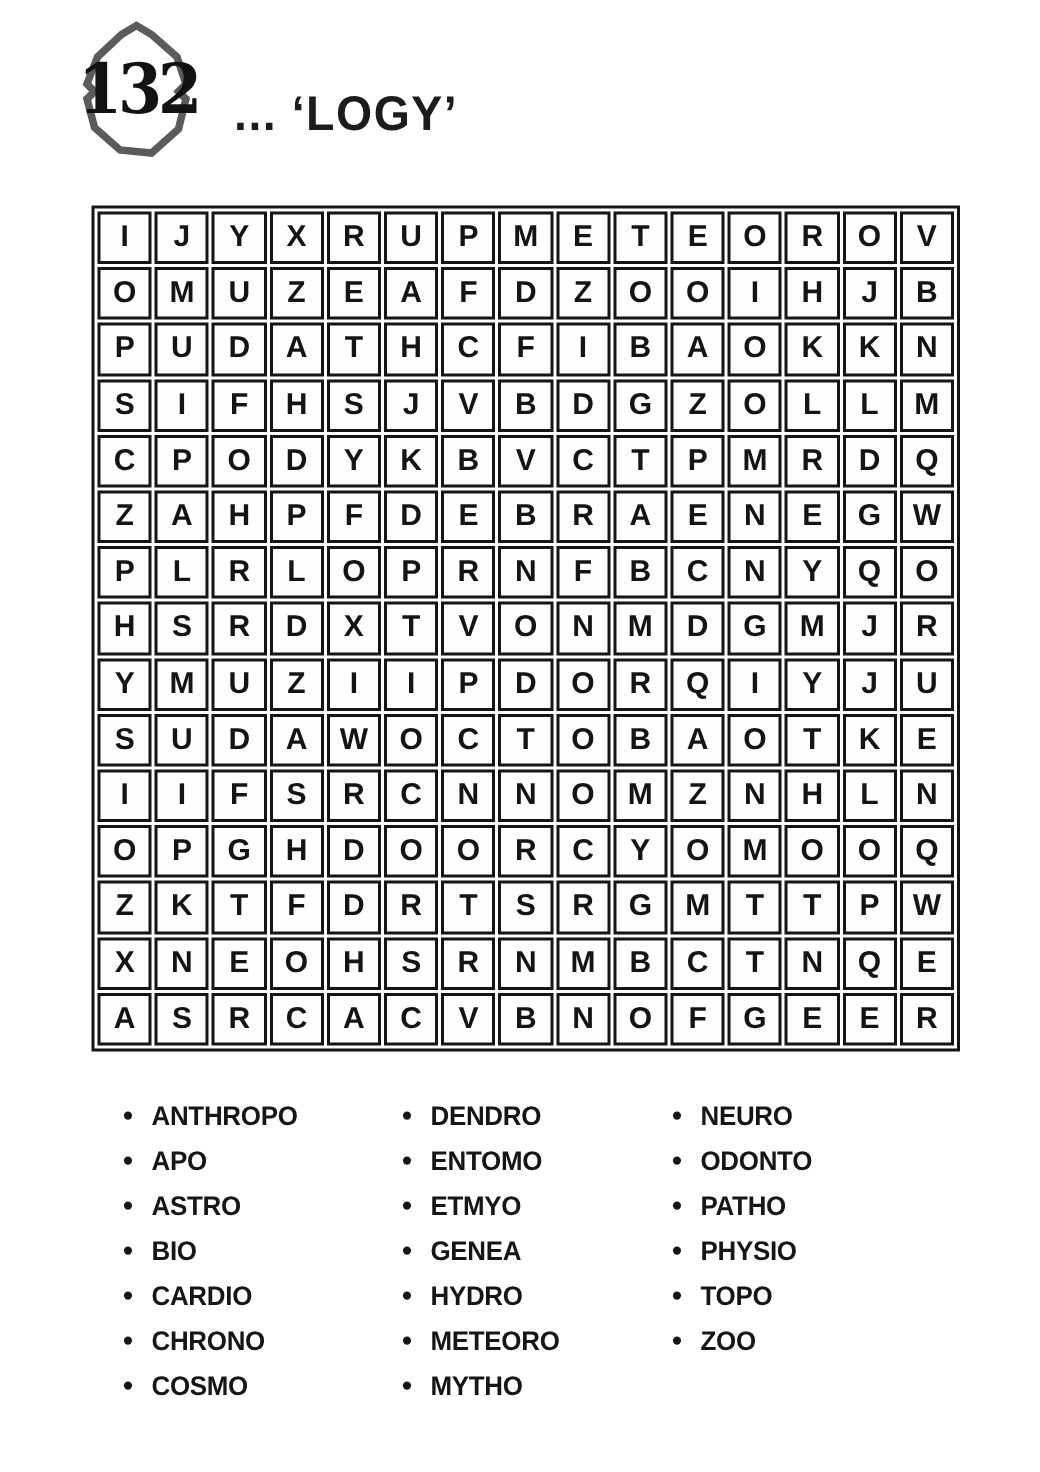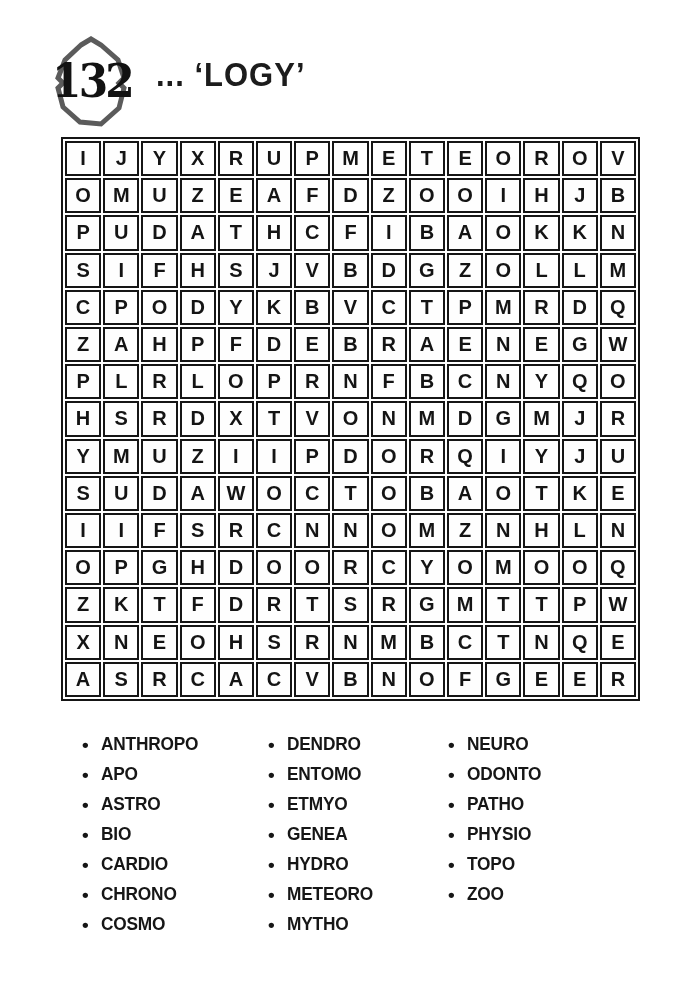--- a/index.html
+++ b/index.html
@@ -14,21 +14,21 @@
     background:var(--paper);
     font-family:"Liberation Sans", sans-serif;
     color:var(--ink);
     position:relative;
     overflow:hidden;
   }
   .page{position:absolute;inset:0;background:var(--paper);}
 
   
   .badge{
-    position:absolute;left:48px;top:34px;width:88px;height:98px;
+    position:absolute;left:48px;top:12px;width:88px;height:98px;
   }
   .badge svg{position:absolute;inset:0;width:100%;height:100%;}
   .badge-num{
     position:absolute;inset:0;
     display:flex;align-items:center;justify-content:center;
     font-family:"DejaVu Serif", serif;
     font-weight:bold;
     font-size:46px;
     letter-spacing:-3px;
     color:#121212;

